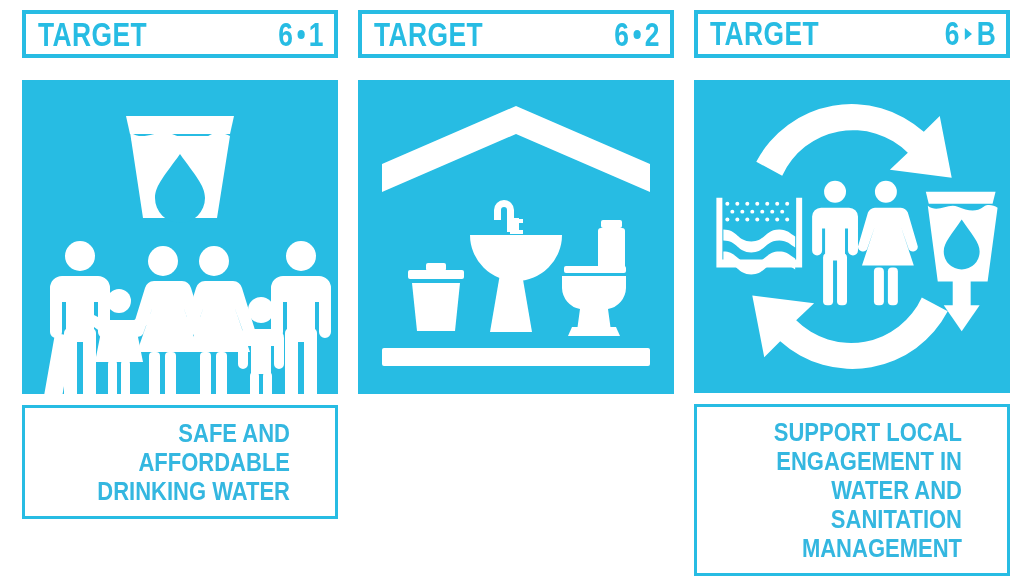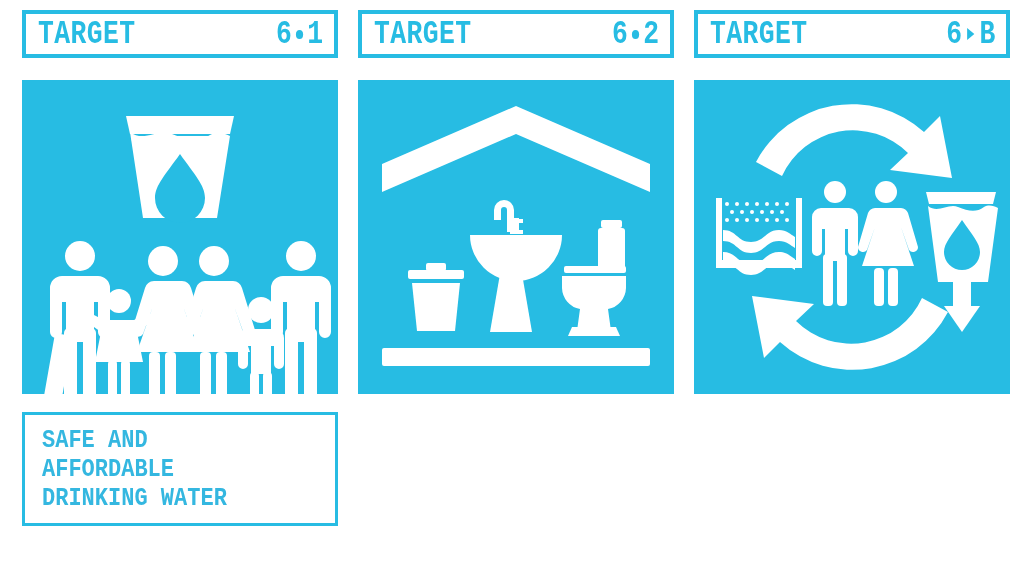--- a/index.html
+++ b/index.html
@@ -15,21 +15,20 @@
     width:1024px;height:576px;
     display:flex;
     gap:20px;
     padding:10px 16px 0 22px;
     box-sizing:border-box;
   }
   .panel{
     width:316px;
     display:flex;
     flex-direction:column;
-    font-family:Liberation Mono, monospace;
   }
 
   
   .target-header{
     box-sizing:border-box;
     height:48px;
     border:4px solid #27BCE3;
     background:#ffffff;
     display:flex;
     align-items:center;
@@ -76,24 +75,25 @@
     width:316px;height:314px;
     background:#27BCE3;
     position:relative;
     overflow:hidden;
   }
   .icon-tile svg{display:block;width:100%;height:100%;}
 
   
   .caption-box{
     box-sizing:border-box;
-    margin-top:18px;
+    margin-top:11px;
     border:3px solid #27BCE3;
     background:#ffffff;
-    padding:11px 12px 10px 17px;
+    padding:11px 12px 10px 23px;
+    text-align:right;
   }
   .caption-text{
     color:#34B7E0;
     font-weight:bold;
     font-size:25px;
     line-height:29px;
     letter-spacing:0px;
     transform:scaleX(0.88);
     transform-origin:left top;
     white-space:pre-line;
@@ -291,15 +291,22 @@
             <path d="M232 112 h70 l-3 12 h-64 z"></path>
             <path d="M234 126 c10 8 20 -3 30 1 c10 4 18 6 26 0 c5 -3 10 -1 14 1 l-10 74 h-50 z"></path>
             <path d="M268 140 c10 15 18 23 18 32 a18 18 0 0 1 -36 0 c0 -9 8 -17 18 -32 z" fill="#27BCE3"></path>
             <rect x="259" y="198" width="18" height="32"></rect>
             <path d="M250 226 h36 l-18 26 z"></path>
           </g>
         </g>
       </svg>
     </div>
 
+    <div class="caption-box">
+      <div class="caption-text">SUPPORT LOCAL
+ENGAGEMENT IN
+WATER AND
+SANITATION
+MANAGEMENT</div>
+    </div>
   </div>
 
 </div>
 
 </body></html>

